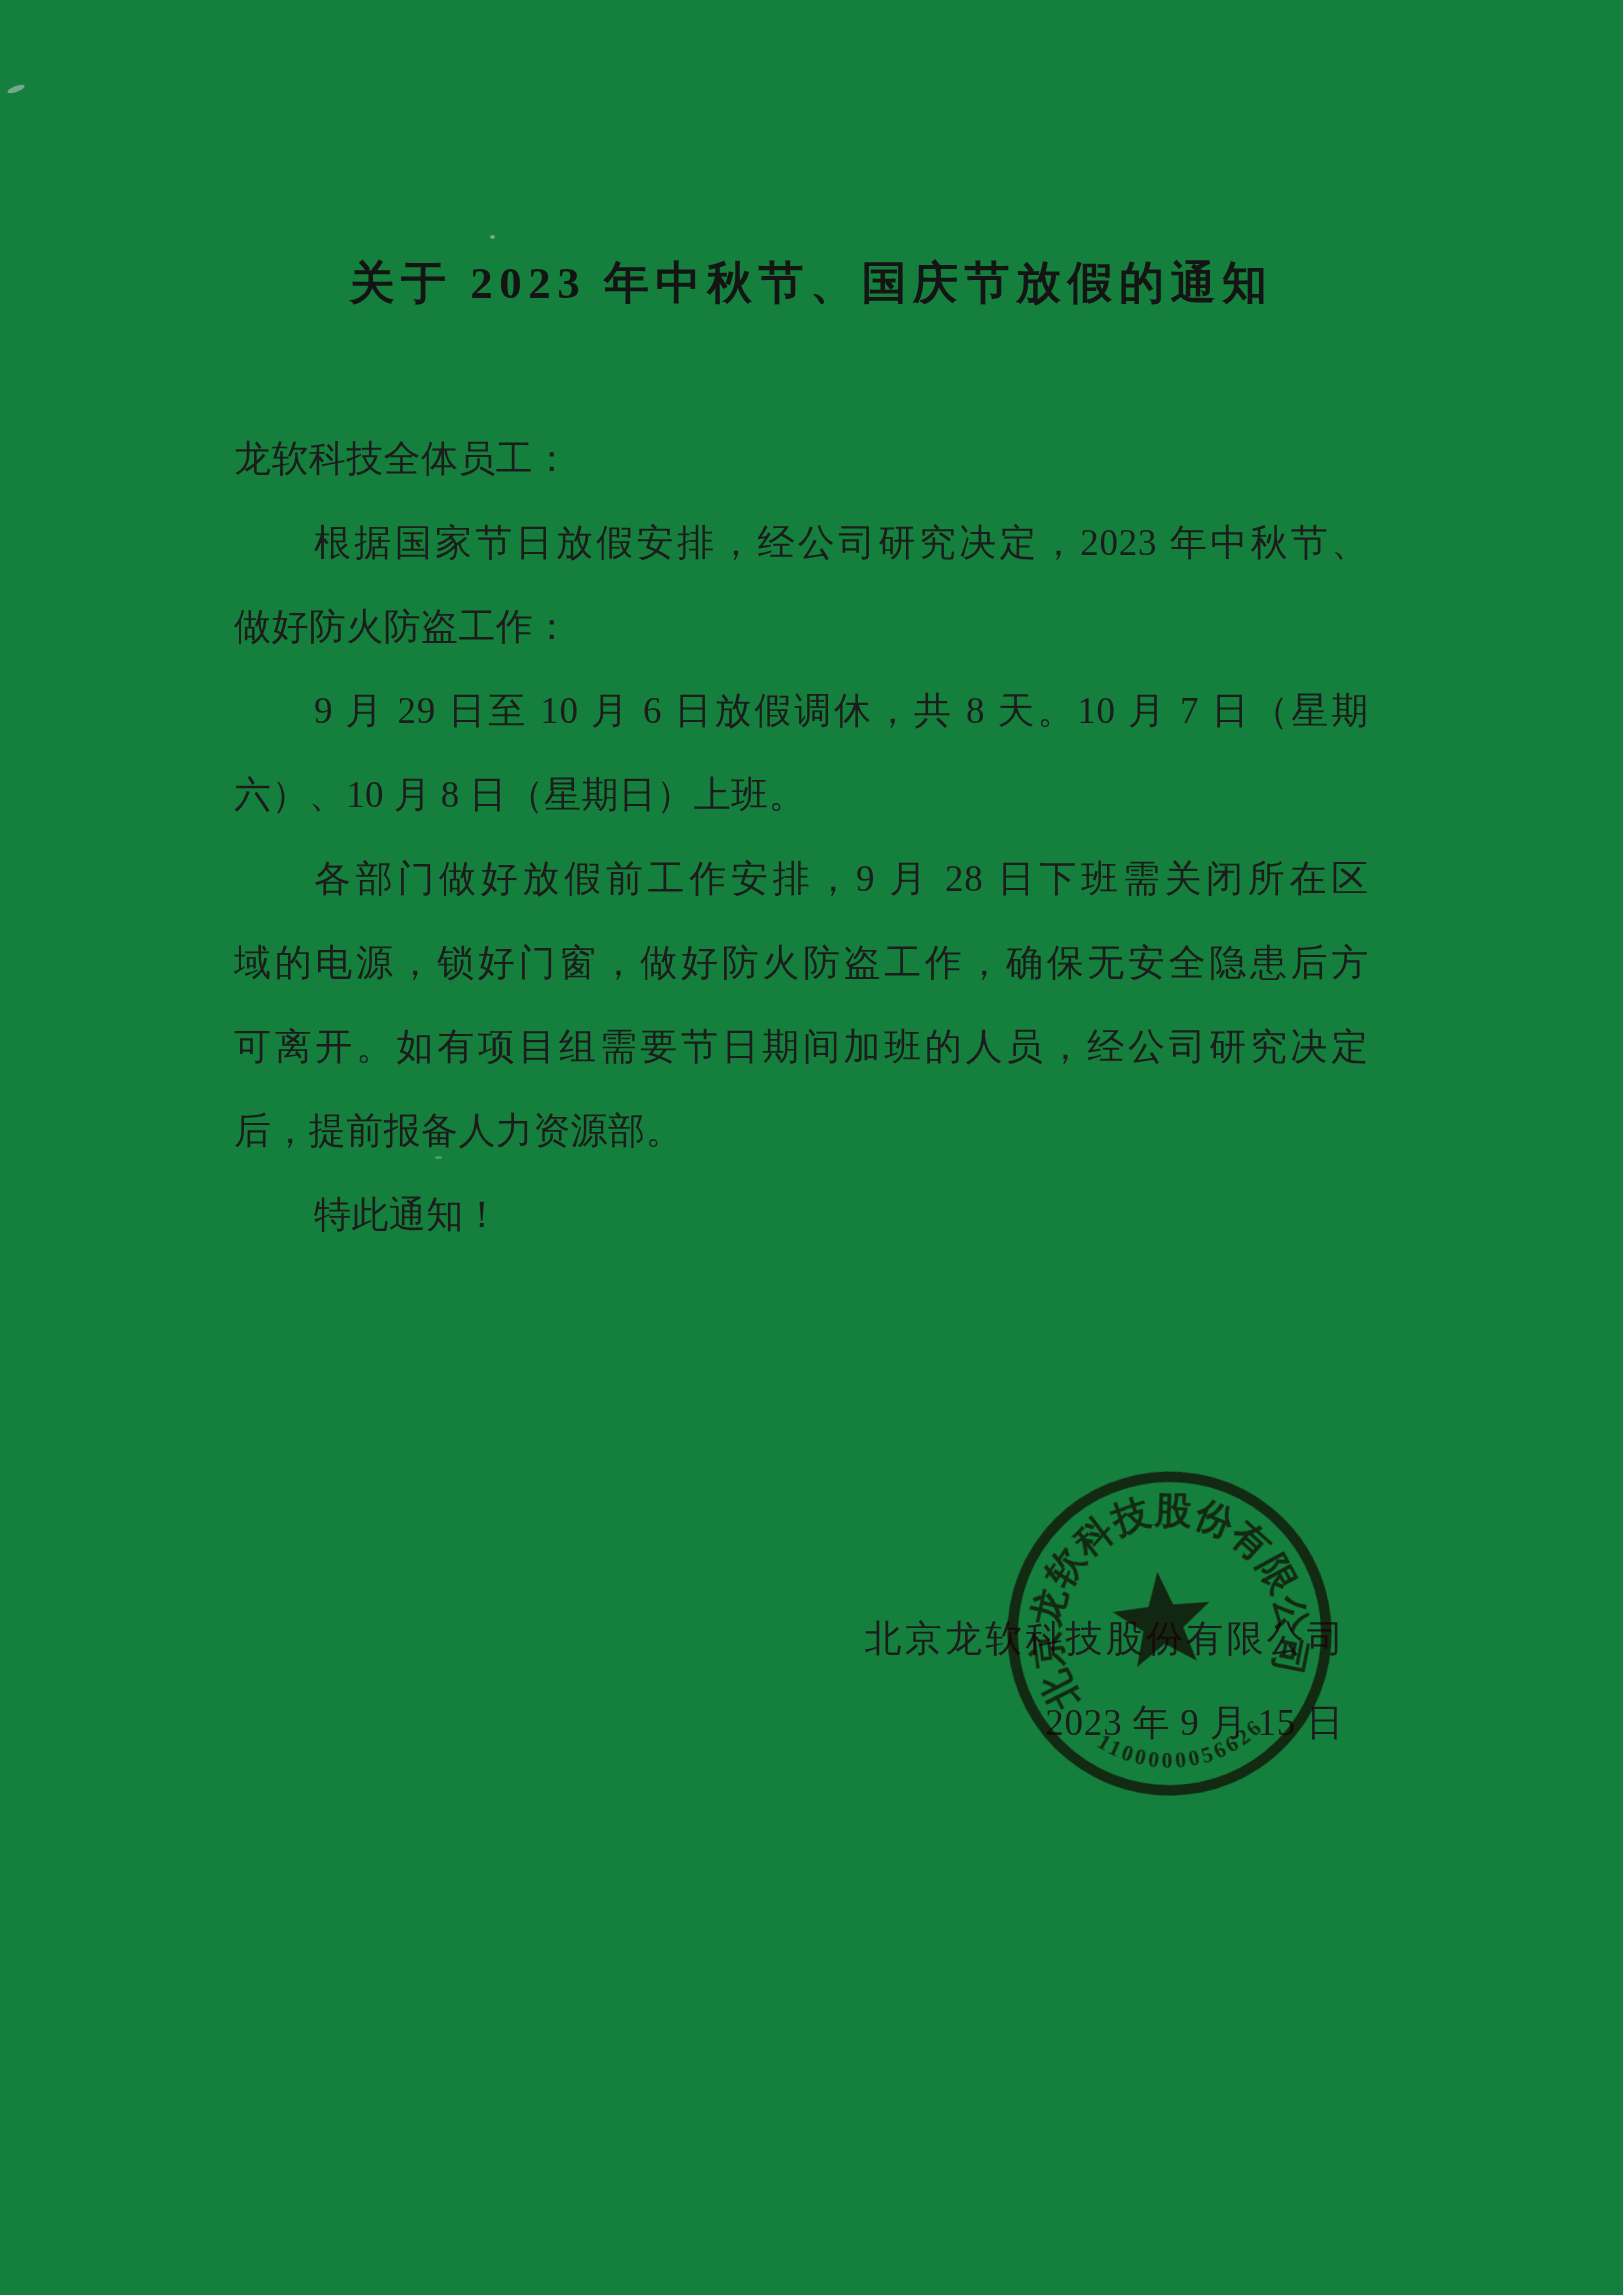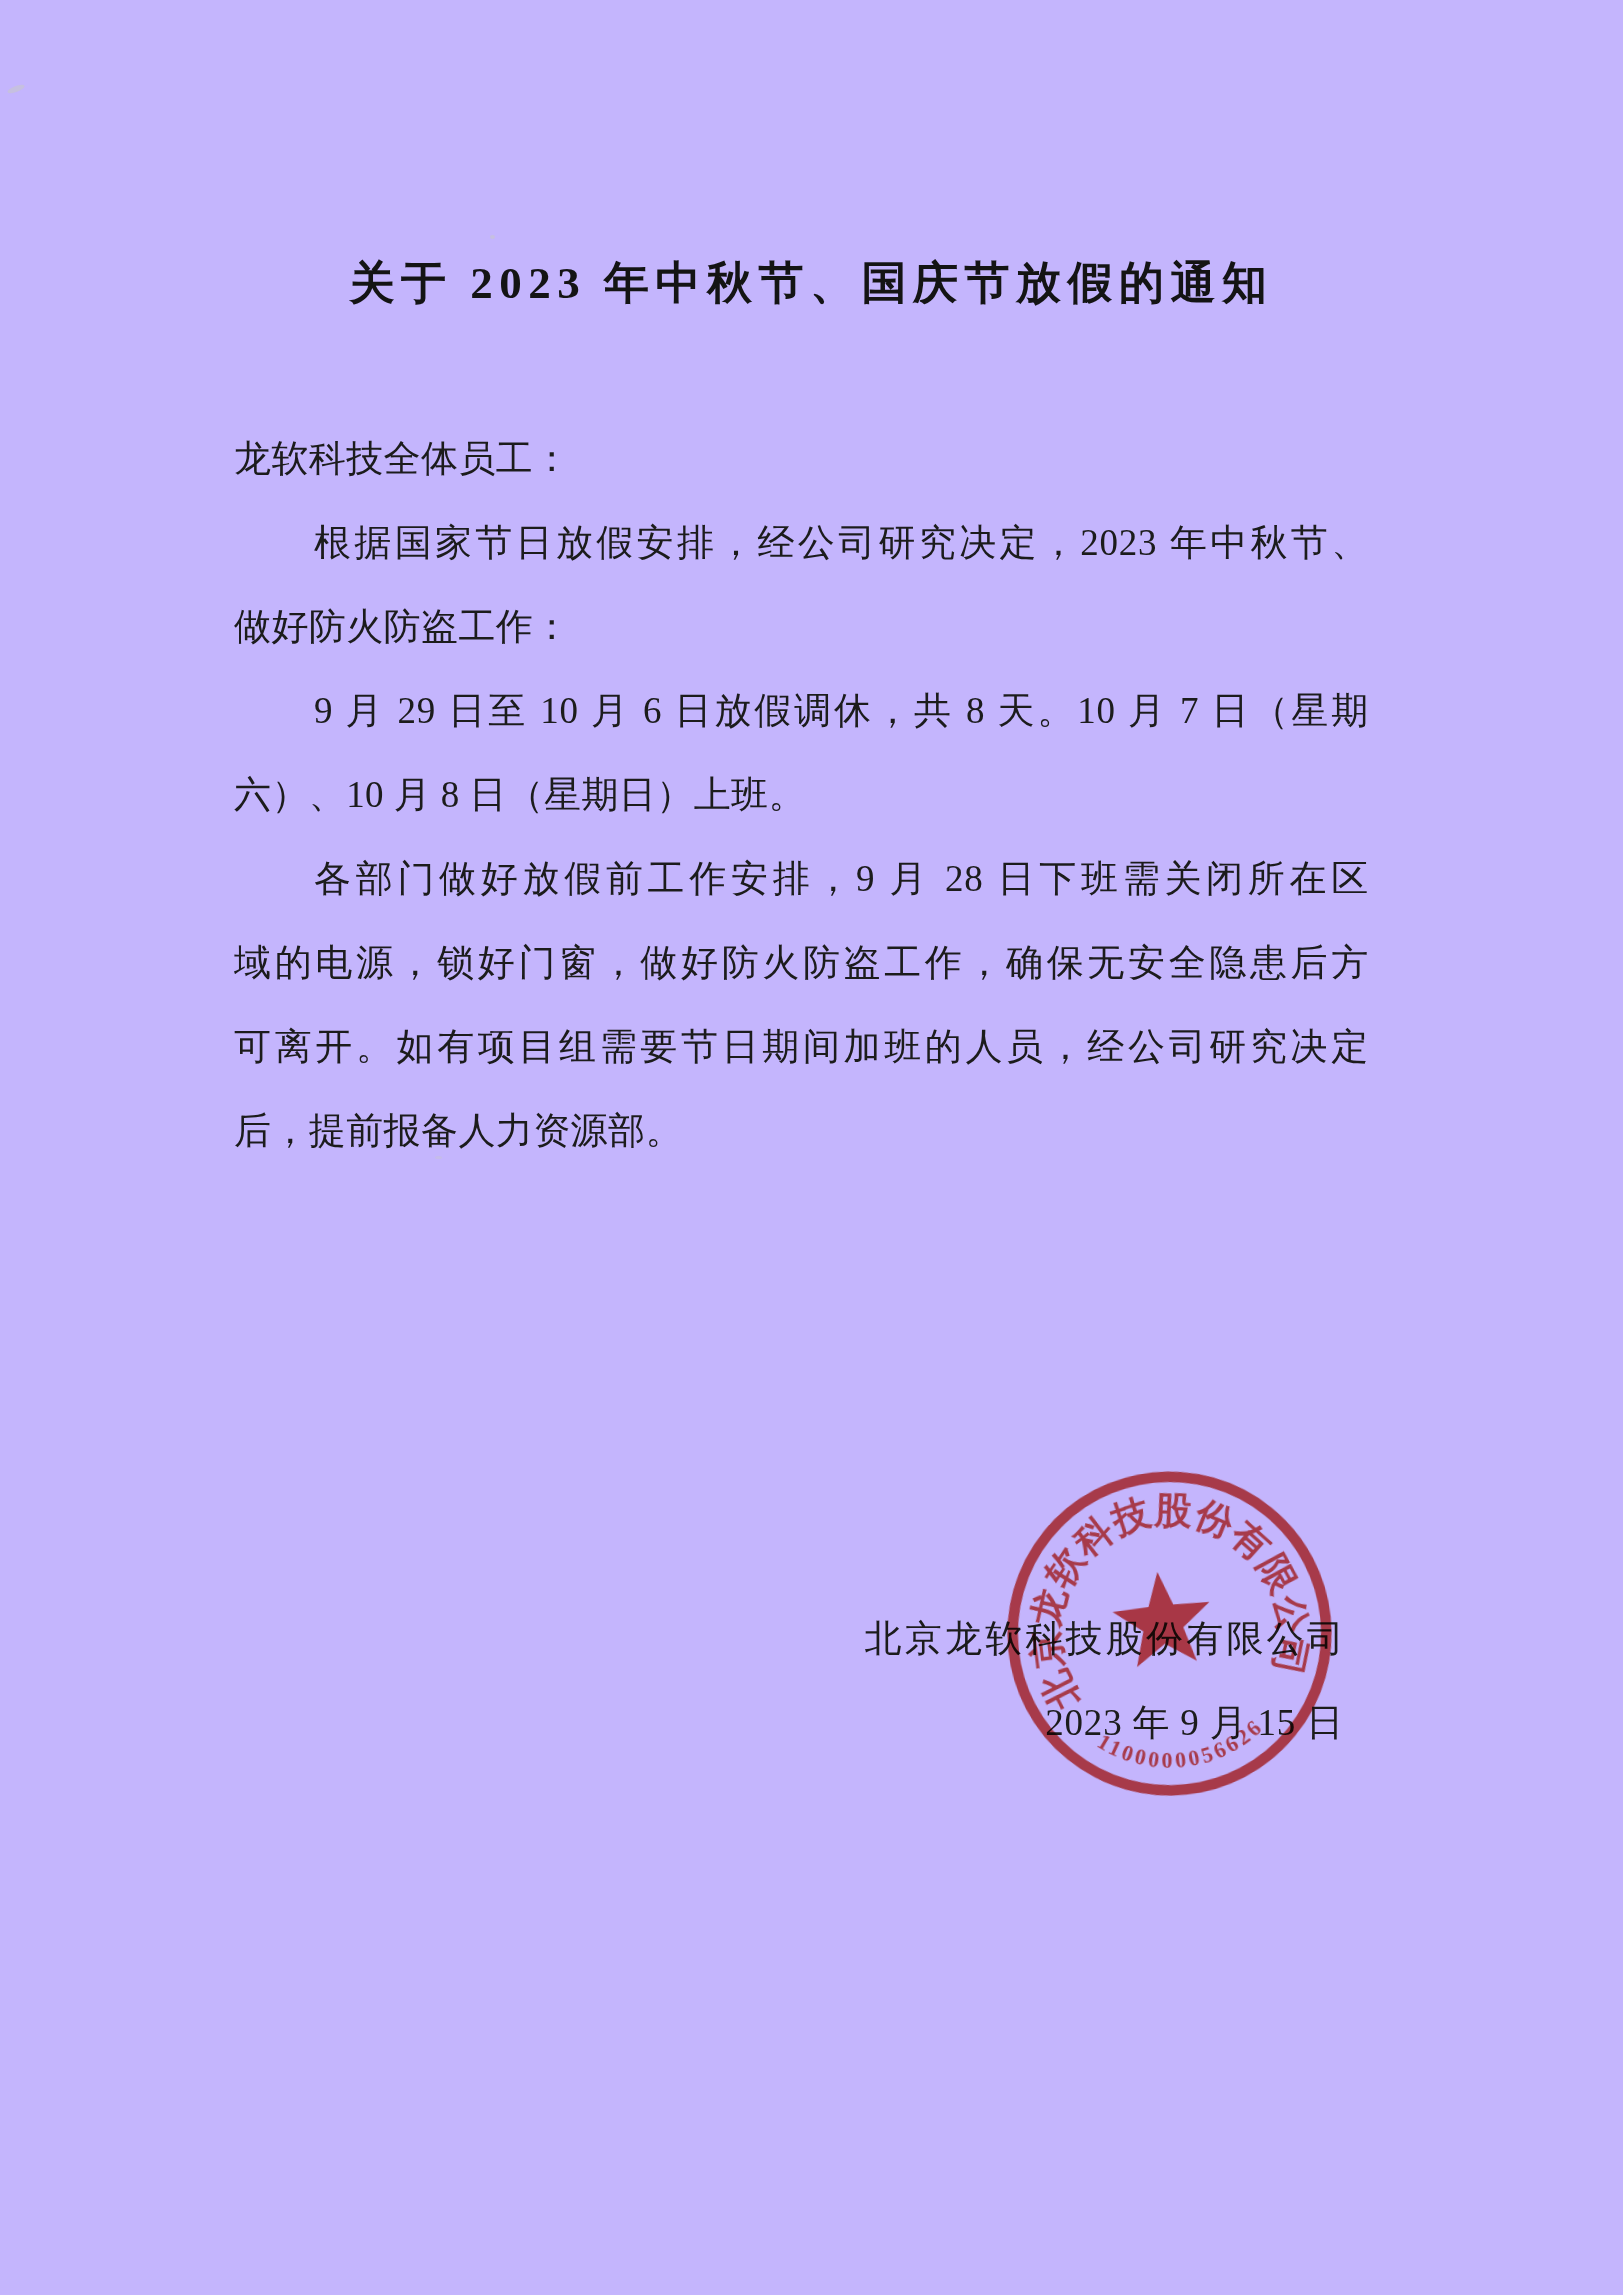--- a/index.html
+++ b/index.html
@@ -1,20 +1,20 @@
 <!DOCTYPE html>
 <html style="font-size:13px"><head>
 <meta charset="utf-8">
 <style>
   html, body { margin: 0; padding: 0; }
   .page {
     position: relative;
     width: 1623px;
     height: 2295px;
-    background: #c4b5fd;
+    background: #15803d;
     overflow: hidden;
     font-family: "Liberation Serif", "DejaVu Serif", serif;
     color: #1b1b1b;
   }
   .title {
     position: absolute;
     top: 253px;
     left: 0;
     width: 1623px;
     text-align: center;
@@ -97,20 +97,21 @@
   <div class="body-text">
     <div class="line">龙软科技全体员工：</div>
     <div class="line indent full">根据国家节日放假安排，经公司研究决定，2023 年中秋节、</div>
     <div class="line">做好防火防盗工作：</div>
     <div class="line indent full">9 月 29 日至 10 月 6 日放假调休，共 8 天。10 月 7 日（星期</div>
     <div class="line">六）、10 月 8 日（星期日）上班。</div>
     <div class="line indent full">各部门做好放假前工作安排，9 月 28 日下班需关闭所在区</div>
     <div class="line full">域的电源，锁好门窗，做好防火防盗工作，确保无安全隐患后方</div>
     <div class="line full">可离开。如有项目组需要节日期间加班的人员，经公司研究决定</div>
     <div class="line">后，提前报备人力资源部。</div>
+    <div class="line indent">特此通知！</div>
   </div>
 
   <div class="sig-company">北京龙软科技股份有限公司</div>
   <div class="sig-date">2023 年 9 月 15 日</div>
 
   <div class="seal">
     <svg viewBox="0 0 400 400" xmlns="http://www.w3.org/2000/svg">
       <defs>
         <path id="arc-top" d="M 83.4 270.1 A 136 136 0 1 1 316.6 270.1" fill="none"></path>
         <path id="arc-bottom" d="M 64.8 294.6 A 165 165 0 0 0 335.2 294.6" fill="none"></path>

